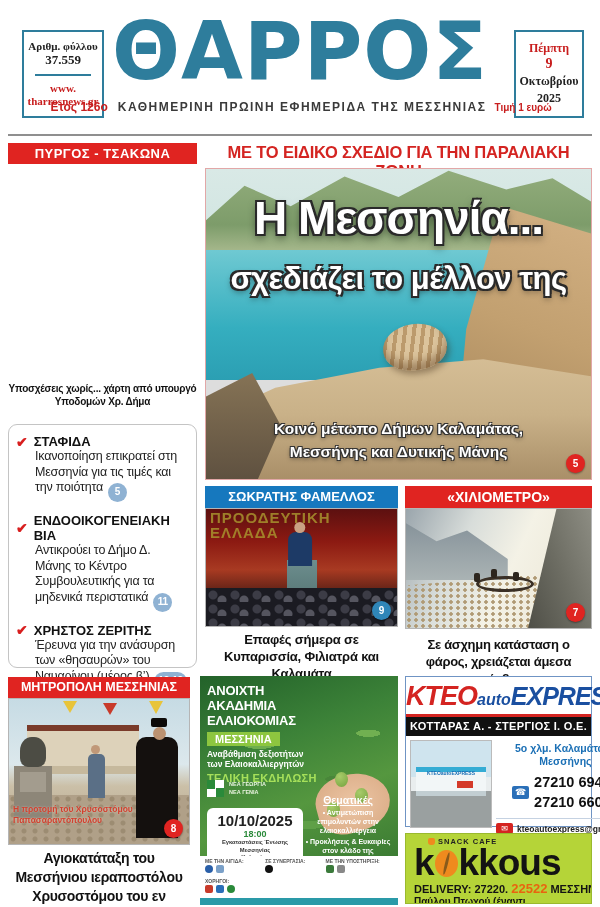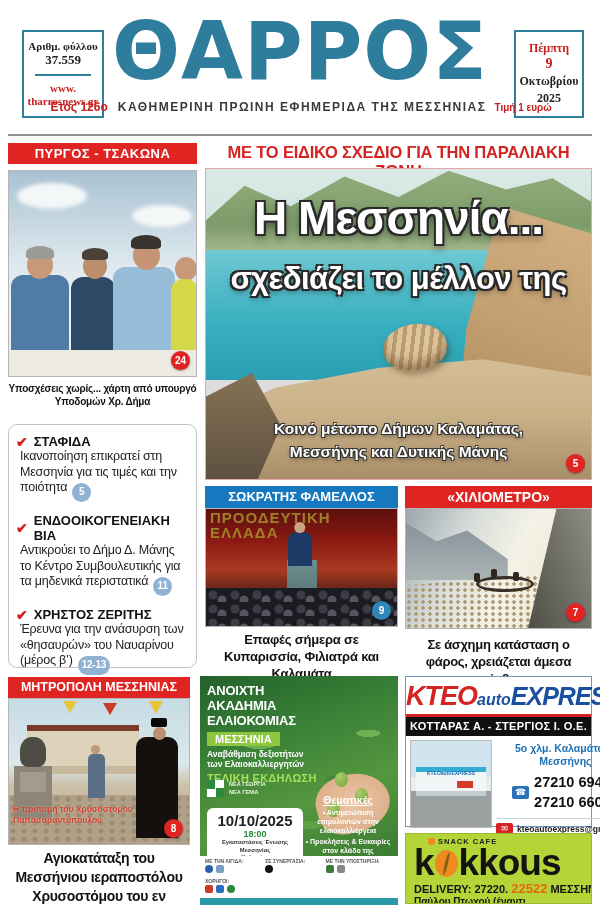--- a/index.html
+++ b/index.html
@@ -58,21 +58,21 @@
   .py-map { position:absolute; left:0; right:0; bottom:0; height:26px; background:#eceae2; }
   .pyrgos-caption { position:absolute; left:8px; top:382px; width:189px; text-align:center;
                     font-weight:bold; font-size:10px; line-height:1.3; color:#111; letter-spacing:-0.2px; }
 
   
   .briefs { position:absolute; left:8px; top:424px; width:189px; height:244px;
             border:1.5px solid #c4c4c4; border-radius:9px; padding:9px 7px 4px 7px; }
   .brief { margin-bottom:11px; }
   .brief-head { display:flex; align-items:center; gap:6px; font-weight:bold; font-size:13px; color:#111; }
   .check { color:#d81e1e; font-size:14px; line-height:1; }
-  .brief-text { margin-left:4px; font-size:12.5px; line-height:1.25; color:#222; letter-spacing:-0.2px; }
+  .brief-text { margin-left:19px; font-size:12.5px; line-height:1.25; color:#222; letter-spacing:-0.2px; }
   .brief-text .badge { margin-left:5px; vertical-align:-4px; }
 
   
   .lead-photo { left:205px; top:168px; width:387px; height:312px; border:1px solid #e2a7a7; }
   .sea { position:absolute; left:0; right:0; top:26%; height:42%; background:linear-gradient(180deg,#6fc9d2 0%,#35aebf 60%,#2b9fb3 100%); }
   .sky { position:absolute; left:0; right:0; top:0; height:28%; background:linear-gradient(180deg,#d9e9e6,#cfe4e0); }
   .mountains { position:absolute; left:0; right:0; top:0; height:30%;
     background:linear-gradient(180deg,#93ad7c 0%,#7d9c6a 60%,#b6c39a 100%);
     clip-path:polygon(0 55%,10% 18%,22% 40%,36% 8%,50% 30%,63% 2%,78% 22%,90% 10%,100% 35%,100% 100%,0 100%); }
   .rocks-right { position:absolute; right:0; top:12%; width:36%; height:88%;
@@ -266,38 +266,20 @@
   </div>
 
   <div class="tagline-row">
     <span class="etos">Έτος 126ο</span><span class="tagline">ΚΑΘΗΜΕΡΙΝΗ ΠΡΩΙΝΗ ΕΦΗΜΕΡΙΔΑ ΤΗΣ ΜΕΣΣΗΝΙΑΣ</span><span class="price">Τιμή 1 ευρώ</span>
   </div>
   <div class="mast-rule"></div>
 
   <div class="banner red pyrgos-banner">ΠΥΡΓΟΣ - ΤΣΑΚΩΝΑ</div>
   <div class="lead-kicker">ΜΕ ΤΟ ΕΙΔΙΚΟ ΣΧΕΔΙΟ ΓΙΑ ΤΗΝ ΠΑΡΑΛΙΑΚΗ ΖΩΝΗ</div>
 
-  <div class="photo pyrgos-photo">
-    <div class="py-sky"></div>
-    <div class="py-cloud" style="left:8px; top:12px; width:70px; height:26px;"></div>
-    <div class="py-cloud" style="right:4px; top:34px; width:60px; height:22px;"></div>
-    <div class="shirt" style="left:2px; top:104px; width:58px; height:103px; background:#4f7ba5;"></div>
-    <div class="head" style="left:18px; top:80px; width:26px; height:28px;"></div>
-    <div class="hair" style="left:17px; top:75px; width:28px; height:13px; background:#9a9a96;"></div>
-    <div class="shirt" style="left:62px; top:106px; width:44px; height:101px; background:#2c4a66;"></div>
-    <div class="head" style="left:74px; top:82px; width:24px; height:26px; background:#bd8e6c;"></div>
-    <div class="hair" style="left:73px; top:77px; width:26px; height:12px;"></div>
-    <div class="shirt" style="left:104px; top:96px; width:62px; height:111px; background:#96bcd8;"></div>
-    <div class="head" style="left:124px; top:70px; width:27px; height:29px; background:#c69474;"></div>
-    <div class="hair" style="left:122px; top:64px; width:30px; height:14px; background:#3a3430;"></div>
-    <div class="head" style="left:166px; top:86px; width:22px; height:24px;"></div>
-    <div class="shirt" style="left:162px; top:108px; width:27px; height:99px; background:#d4d848;"></div>
-    <div class="py-map"></div>
-    <span class="badge red pg-badge">24</span>
-  </div>
   <div class="pyrgos-caption">Υποσχέσεις χωρίς... χάρτη από υπουργό Υποδομών Χρ. Δήμα</div>
 
   <div class="briefs">
     <div class="brief">
       <div class="brief-head">
         <span class="check">✔</span>
         <span>ΣΤΑΦΙΔΑ</span>
       </div>
       <div class="brief-text">
         <span>Ικανοποίηση επικρατεί στη Μεσσηνία για τις τιμές και την ποιότητα</span><span class="badge ltblue">5</span>

